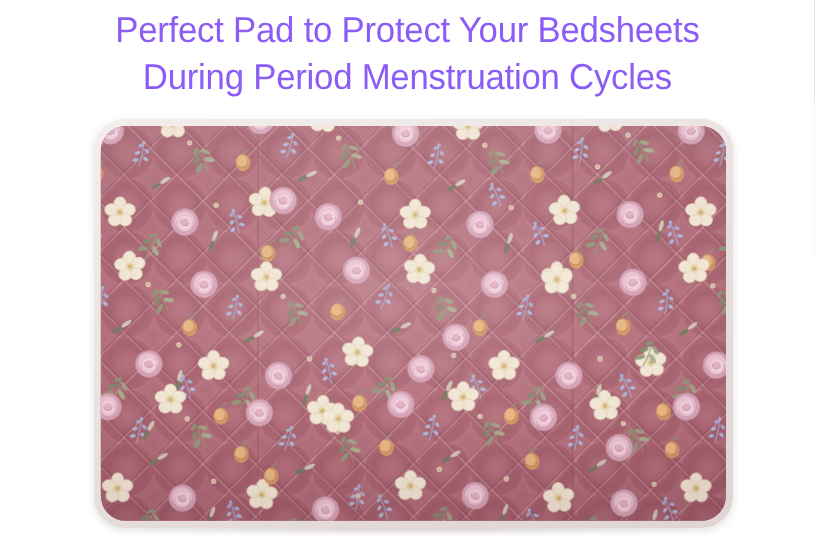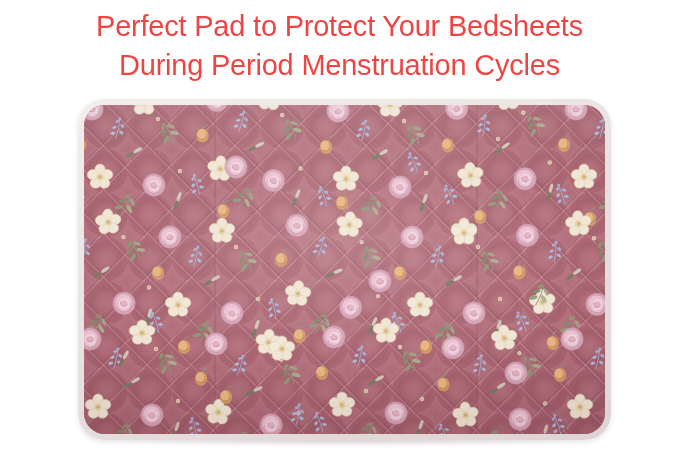--- a/index.html
+++ b/index.html
@@ -15,21 +15,21 @@
     position: relative;
   }
 
   
   #headline {
     position: absolute;
     left: 0;
     top: 0;
     width: 679px;
     text-align: center;
-    color: #ef4444;
+    color: #8b5cf6;
     font-size: 30px;
     line-height: 39px;
     letter-spacing: -0.2px;
     font-weight: 400;
     padding-top: 6px;
     box-sizing: border-box;
   }
   #headline .line {
     display: block;
     white-space: nowrap;

